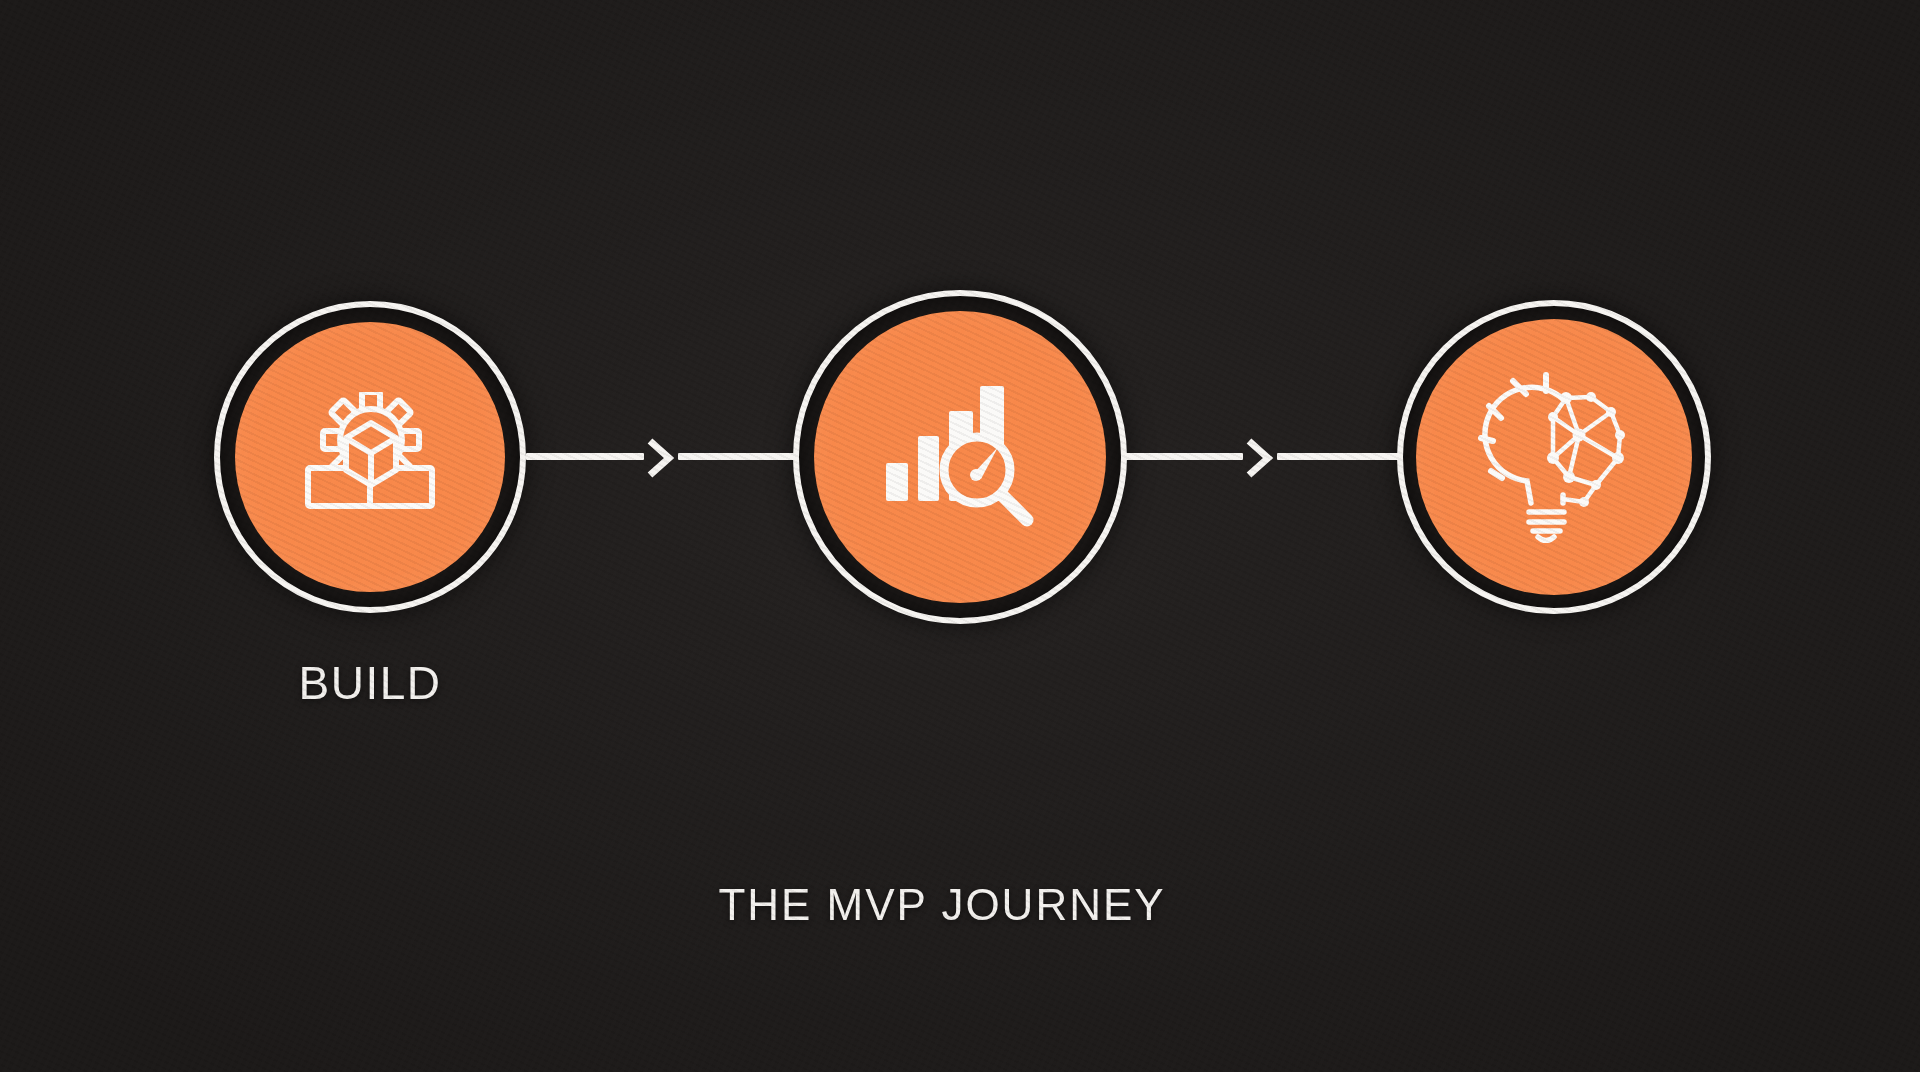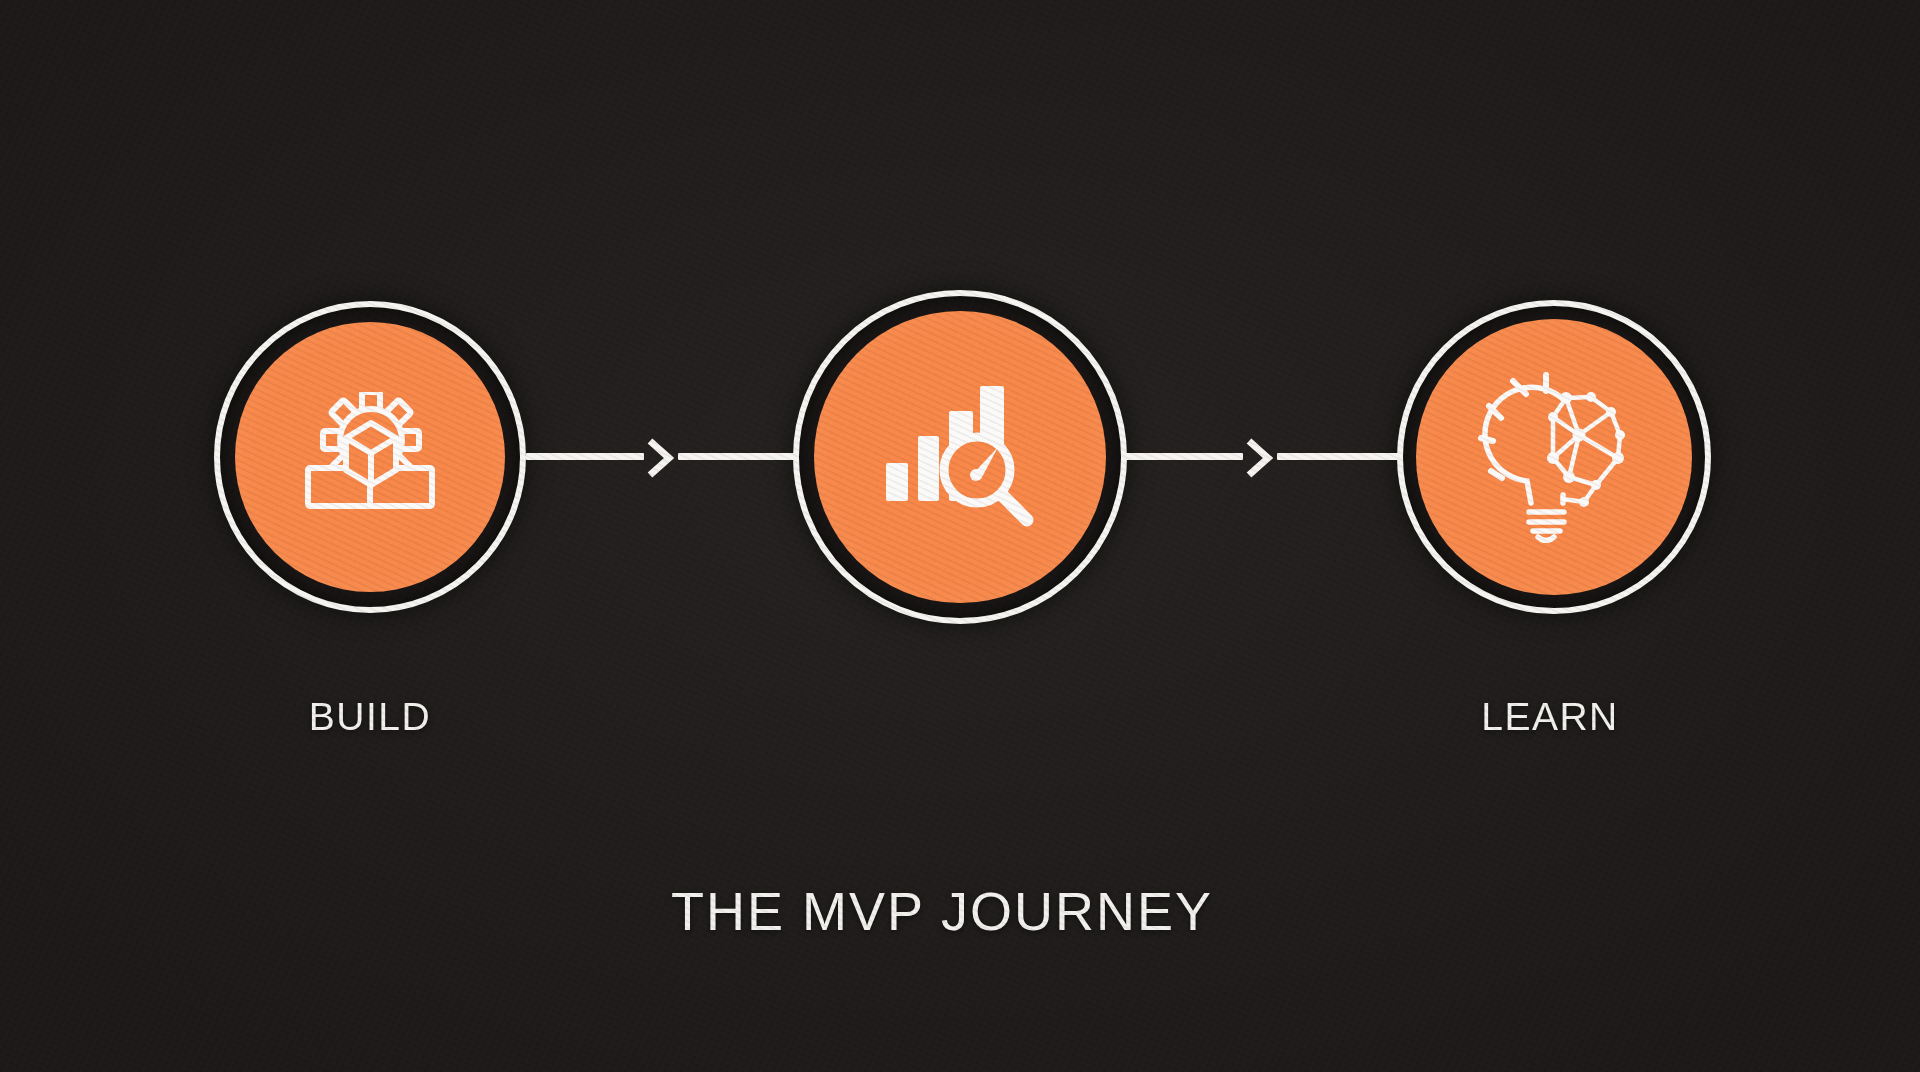--- a/index.html
+++ b/index.html
@@ -30,29 +30,29 @@
   }
   .build .disc{width:270px;height:270px;}
   .measure .disc{width:292px;height:292px;}
   .learn .disc{width:276px;height:276px;}
   .disc svg{display:block;}
   .build .disc svg{transform:translateY(-6px);}
   .conn-line{position:absolute;top:453px;height:7px;background:#f6f4f1;border-radius:1px;}
   .chev{position:absolute;top:437px;}
   .step-label{
     position:absolute;top:656px;transform:translateX(-50%);
-    color:#f2f0ed;font-size:39px;font-weight:300;letter-spacing:1.5px;
-    white-space:nowrap;text-shadow:0 2px 6px rgba(0,0,0,0.5);margin-top:39px;
+    color:#f2f0ed;font-size:46px;font-weight:300;letter-spacing:1.5px;
+    white-space:nowrap;text-shadow:0 2px 6px rgba(0,0,0,0.5);
   }
   .step-label.l1{left:370px;}
   .step-label.l2{left:962px;}
   .step-label.l3{left:1550px;}
   .title{
     position:absolute;left:942px;top:880px;transform:translateX(-50%);
-    color:#f2f0ed;font-size:54px;font-weight:300;letter-spacing:2px;
+    color:#f2f0ed;font-size:44px;font-weight:300;letter-spacing:2px;
     white-space:nowrap;text-shadow:0 2px 6px rgba(0,0,0,0.5);
   }
 </style>
 </head>
 <body>
 
 <div class="stage">
 
   <div class="step build">
     <div class="disc">
@@ -146,17 +146,16 @@
   </svg>
   <div class="conn-line" style="left:678px;width:117px;"></div>
 
   <div class="conn-line" style="left:1125px;width:118px;"></div>
   <svg class="chev" style="left:1244px;" width="30" height="42" viewBox="0 0 30 42">
     <polyline points="5,4 24,21 5,38" fill="none" stroke="#f6f4f1" stroke-width="7"></polyline>
   </svg>
   <div class="conn-line" style="left:1277px;width:122px;"></div>
 
   <div class="step-label l1">BUILD</div>
-  <div class="step-label l3">LEARN</div>
 
   <div class="title">THE MVP JOURNEY</div>
 
 </div>
 
 </body></html>

